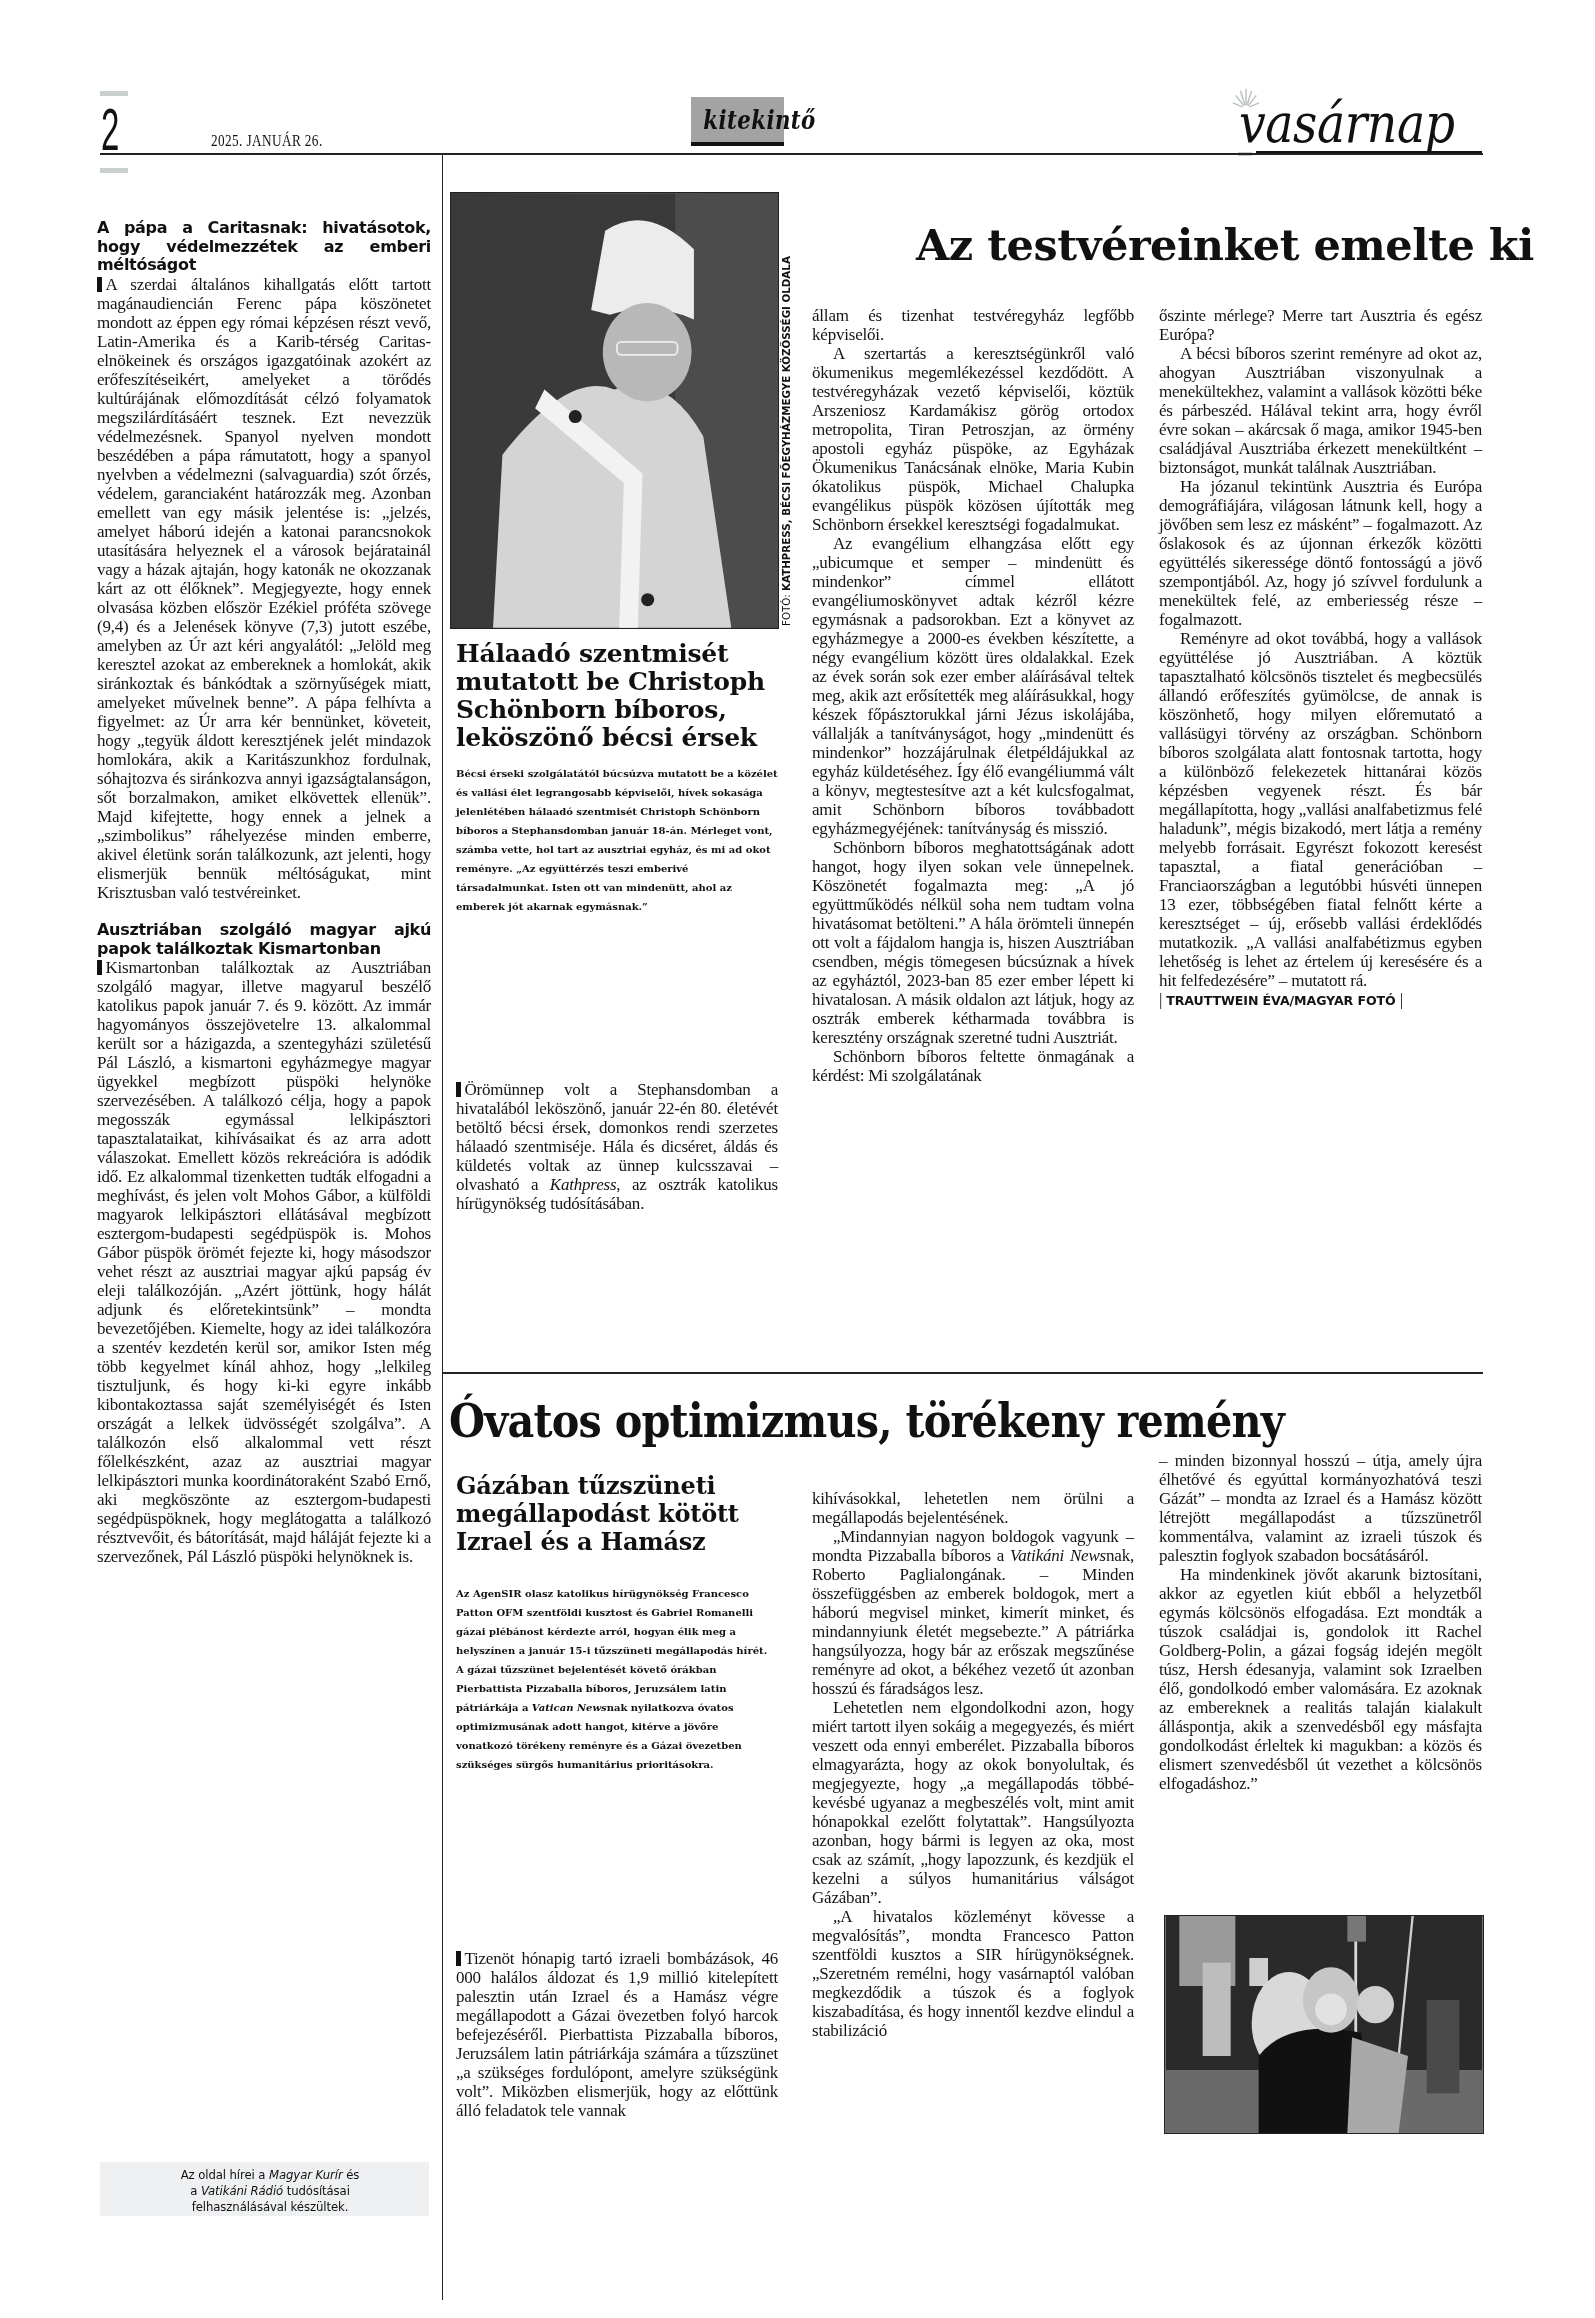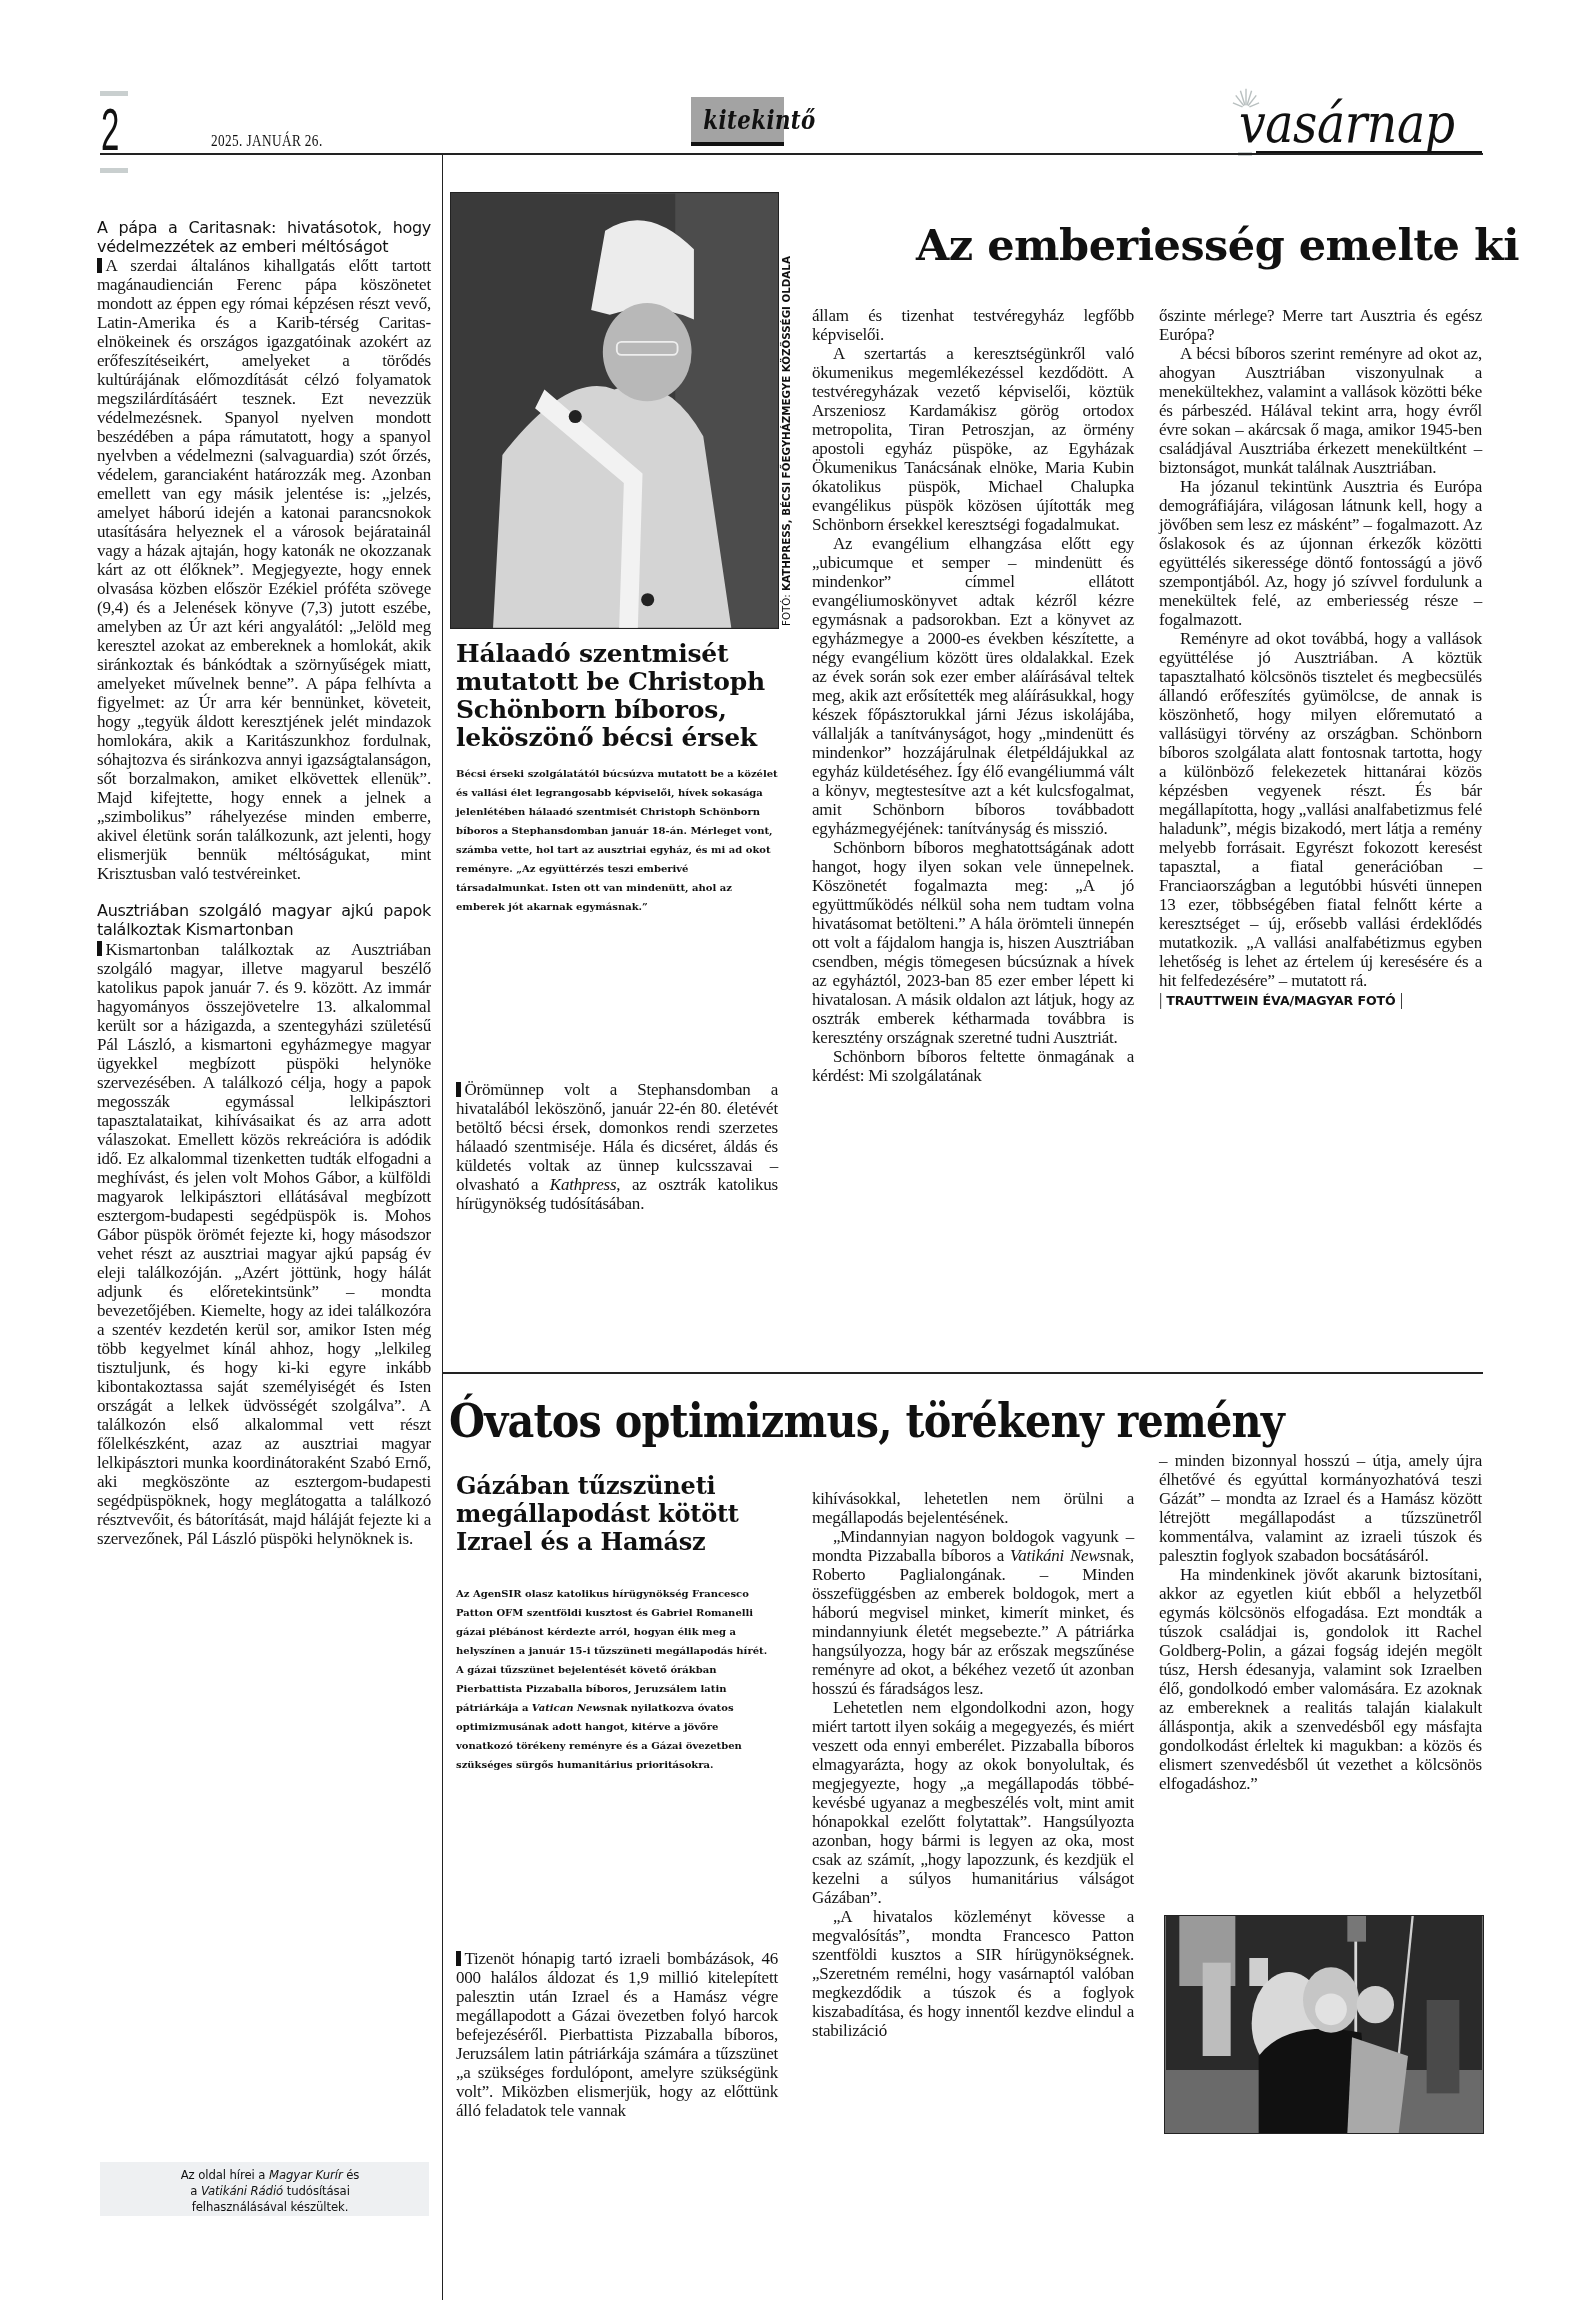--- a/index.html
+++ b/index.html
@@ -19,21 +19,21 @@
   .logo-rule-b { position:absolute; left:21.5px; top:60px; width:226px; height:4.2px; background:#111; }
   .hrule-top { left:100px; top:153px; width:1383px; height:2.3px; background:#222; }
   .vrule-left { left:442px; top:155px; width:1.4px; height:2145px; background:#222; }
   .hrule-mid { left:443px; top:1372px; width:1040px; height:2.3px; background:#222; }
 
   
   .col { position:absolute; font-family:"Liberation Serif", serif; font-size:17px; line-height:19px; text-align:justify; hyphens:manual; color:#141414; }
   .col p { margin:0; text-indent:0; }
   .col p.ind { text-indent:21px; }
   .cond { letter-spacing:-0.2px; }
-  .sub-h { font-family:"DejaVu Sans", sans-serif; font-weight:normal; font-size:16px; line-height:18.7px; margin:0; letter-spacing:-0.3px; color:#111; }
+  .sub-h { font-family:"DejaVu Sans", sans-serif; font-weight:bold; font-size:16px; line-height:18.7px; margin:0; letter-spacing:-0.3px; color:#111; }
   .bullet { display:inline-block; width:4.7px; height:15px; background:#111; margin-right:3.7px; vertical-align:-1.9px; }
   .big-h { font-family:"DejaVu Serif", serif; font-weight:bold; color:#111; }
   .lead { font-family:"DejaVu Serif", serif; font-weight:bold; font-size:10px; line-height:19px; color:#111; text-align:left; }
   .credit-box { position:absolute; left:100px; top:2162px; width:329px; height:54px; background:#eef0f2; text-align:center; font-family:"DejaVu Sans", sans-serif; font-size:11.7px; line-height:16px; padding-top:4.7px; box-sizing:border-box; letter-spacing:-0.1px;padding-left:11px; }
   .photo { position:absolute; overflow:hidden; }
   .photo-credit { position:absolute; left:780px; top:626px; transform:rotate(-90deg); transform-origin:left top; white-space:nowrap; font-family:"DejaVu Sans", sans-serif; font-size:10.3px; letter-spacing:0px; color:#111; }
   .photo-credit b { font-weight:bold; }
   .author { font-family:"DejaVu Sans", sans-serif; font-weight:bold; font-size:12.6px; letter-spacing:-0.1px; }
   .sep { font-weight:normal; }
   i { font-style:italic; }
@@ -92,21 +92,21 @@
     <rect x="355" y="318" width="130" height="28" rx="10" fill="none" stroke="#eee" stroke-width="4"></rect>
     <path d="M200 420 L410 600 L400 930 L360 930 L370 620 L180 460 Z" fill="#f2f2f2"></path>
     <g fill="#222">
         <circle cx="266" cy="478" r="14"></circle>
         <circle cx="421" cy="870" r="14"></circle>
       </g>
   </svg>
 </div>
 <div class="photo-credit"><span>FOTÓ: </span><b>KATHPRESS, BÉCSI FŐEGYHÁZMEGYE KÖZÖSSÉGI OLDALA</b></div>
 
-<h1 class="abs big-h" style="left:916px; top:220px; font-size:43px; line-height:51px; margin:0; white-space:nowrap; letter-spacing:-0.5px;">Az emberiesség emelte ki</h1>
+<h1 class="abs big-h" style="left:916px; top:220px; font-size:43px; line-height:51px; margin:0; white-space:nowrap; letter-spacing:-0.5px;">Az testvéreinket emelte ki</h1>
 
 <h2 class="abs big-h" style="left:456px; top:640px; width:327px; font-size:25px; line-height:28px; margin:0; letter-spacing:-0.2px;">Hálaadó szentmisét mutatott be Christoph Schönborn bíboros, leköszönő bécsi érsek</h2>
 
 <div class="abs lead" style="left:456px; top:764px; width:322px;">Bécsi érseki szolgálatától búcsúzva mutatott be a közélet és vallási élet legrangosabb képviselői, hívek sokasága jelenlétében hálaadó szentmisét Christoph Schönborn bíboros a Stephansdomban január 18-án. Mérleget vont, számba vette, hol tart az ausztriai egyház, és mi ad okot reményre. „Az együttérzés teszi emberivé társadalmunkat. Isten ott van mindenütt, ahol az emberek jót akarnak egymásnak.”</div>
 
 <div class="col cond" style="left:456px; top:1080px; width:322px;">
   <p><span class="bullet"></span><span>Örömünnep volt a Stephansdomban a hivatalából leköszönő, január 22-én 80. életévét betöltő bécsi érsek, domonkos rendi szerzetes hálaadó szentmiséje. Hála és dicséret, áldás és küldetés voltak az ünnep kulcsszavai – olvasható a </span><i>Kathpress</i><span>, az osztrák katolikus hírügynökség tudósításában.</span></p>
 </div>
 
 <div class="col cond" style="left:812px; top:306px; width:322px;">

